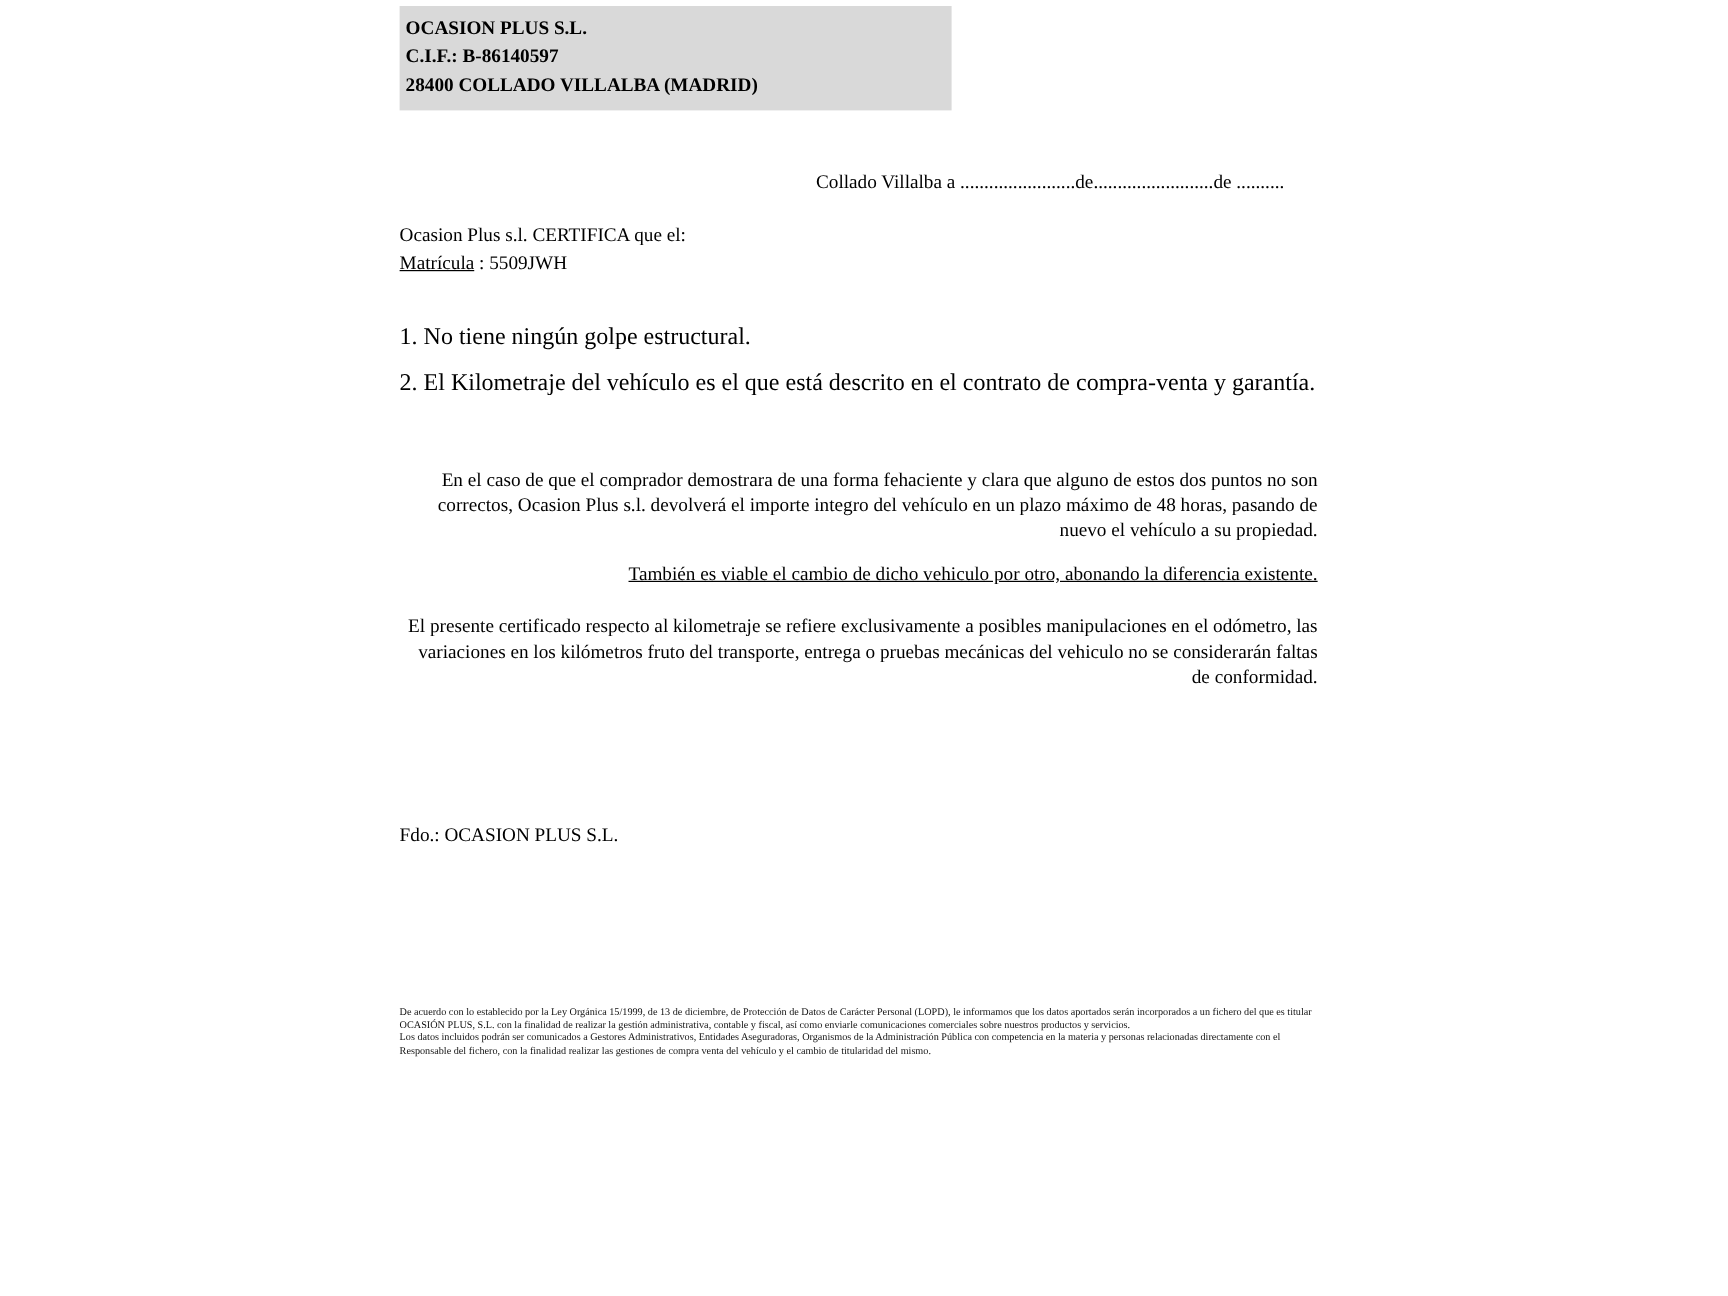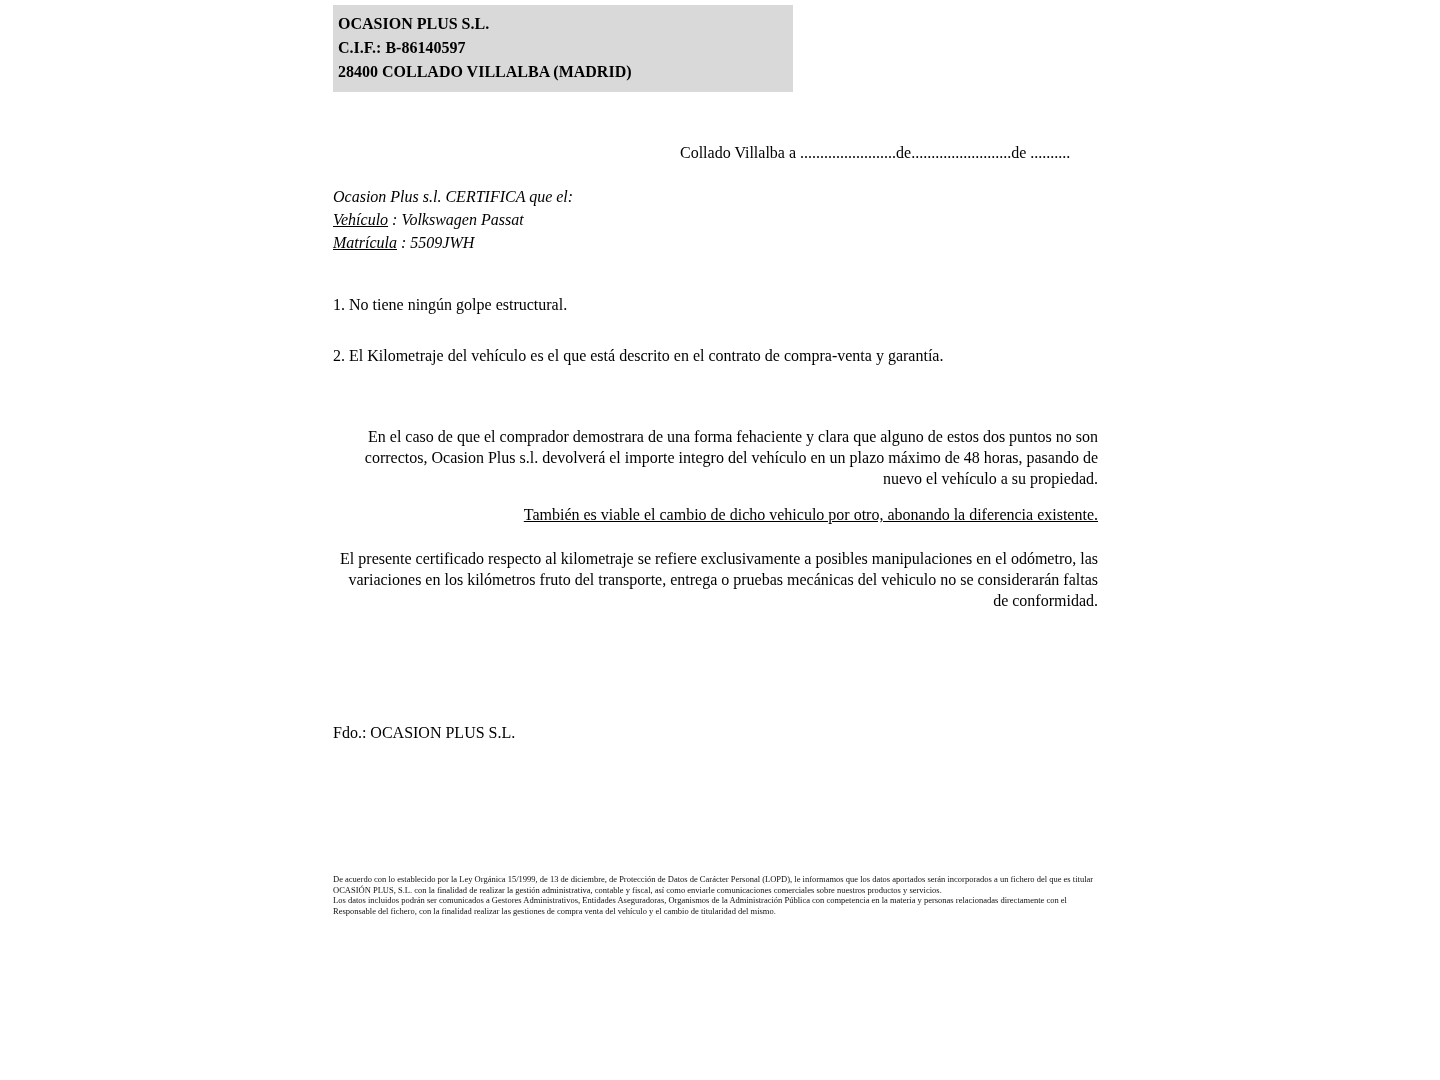--- a/index.html
+++ b/index.html
@@ -35,32 +35,31 @@
     padding-left: 347px;
     font-size: 16px;
     line-height: 21px;
     white-space: nowrap;
   }
 
   .certifica-block {
     margin-top: 22px;
     font-size: 16px;
     line-height: 23px;
-    font-style: italic;
   }
   .field-line .label { text-decoration: underline; }
   .field-line .value { margin-left: 4px; }
 
   .point {
-    font-size: 16px;
+    font-size: 20px;
     line-height: 21px;
     font-family: Liberation Serif, serif;
   }
   .point-1 { margin-top: 40px; }
-  .point-2 { margin-top: 30px; }
+  .point-2 { margin-top: 17px; }
 
   .para {
     font-size: 16px;
     line-height: 21px;
     width: 765px;
     text-align: right;
   }
   .para-1 { margin-top: 60px; }
   .para-2 { margin-top: 15px; text-decoration: underline; }
   .para-3 { margin-top: 23px; }
@@ -91,23 +90,20 @@
       <div>OCASION PLUS S.L.</div>
       <div>C.I.F.: B-86140597</div>
       <div>28400 COLLADO VILLALBA (MADRID)</div>
     </div>
 
     <div class="date-line">Collado Villalba a ........................de.........................de ..........</div>
 
     <div class="certifica-block">
       <div>Ocasion Plus s.l. CERTIFICA que el:</div>
       <div class="field-line">
-        <span class="label">Vehículo</span><span class="value">: Volkswagen Passat</span>
-      </div>
-      <div class="field-line">
         <span class="label">Matrícula</span><span class="value">: 5509JWH</span>
       </div>
     </div>
 
     <div class="point point-1">1. No tiene ningún golpe estructural.</div>
     <div class="point point-2">2. El Kilometraje del vehículo es el que está descrito en el contrato de compra-venta y garantía.</div>
 
     <p class="para para-1">En el caso de que el comprador demostrara de una forma fehaciente y clara que alguno de estos dos puntos no son correctos, Ocasion Plus s.l. devolverá el importe integro del vehículo en un plazo máximo de 48 horas, pasando de nuevo el vehículo a su propiedad.</p>
     <p class="para para-2">También es viable el cambio de dicho vehiculo por otro, abonando la diferencia existente.</p>
     <p class="para para-4">El presente certificado respecto al kilometraje se refiere exclusivamente a posibles manipulaciones en el odómetro, las variaciones en los kilómetros fruto del transporte, entrega o pruebas mecánicas del vehiculo no se considerarán faltas de conformidad.</p>

